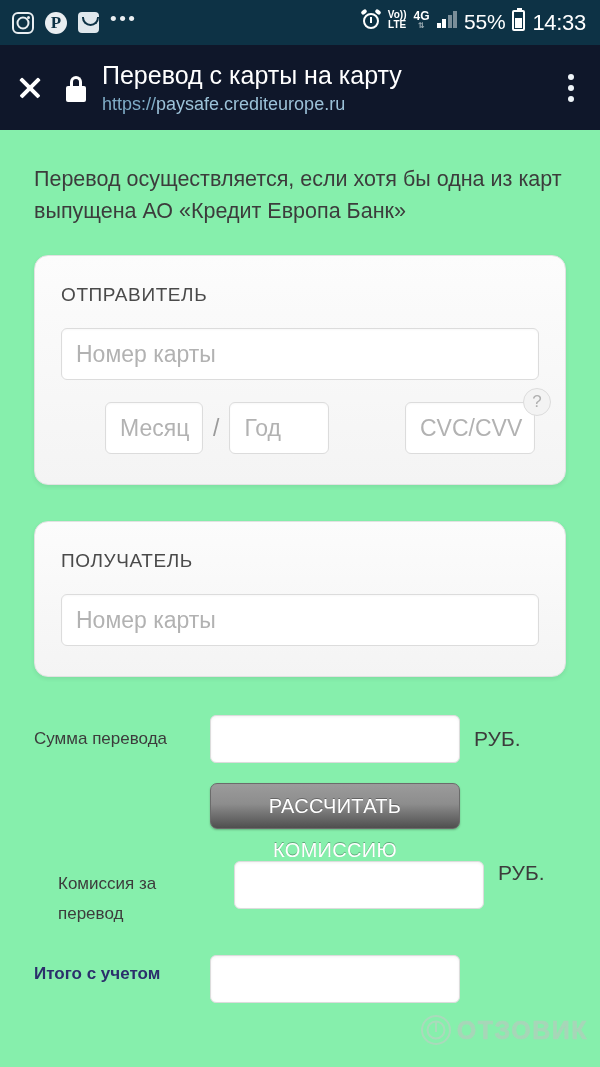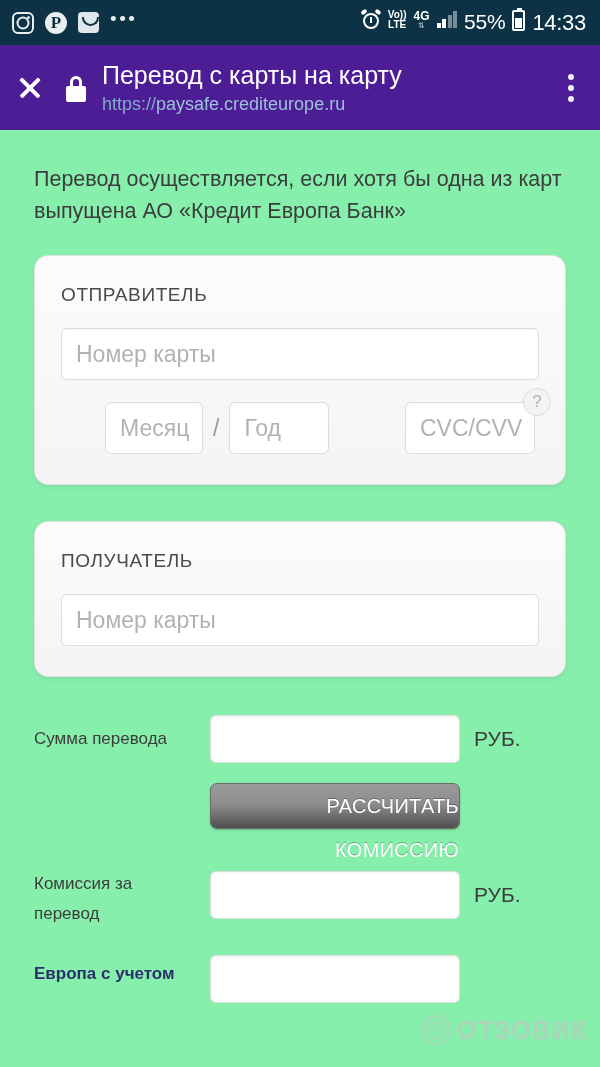--- a/index.html
+++ b/index.html
@@ -72,21 +72,21 @@
                position: relative; }
   .batt-icon::before { content:""; position:absolute; top:-4px; left: 3px; width: 5px; height: 2px;
                background:#fff; }
   .batt-icon::after { content:""; position:absolute; left: 1px; right: 1px; bottom: 1px;
                height: 55%; background: #fff; }
   .clock { font-size: 22px; font-weight: 500; letter-spacing: -0.3px; }
 
   
   .app-bar {
     position: absolute; top: 45px; left: 0; width: 600px; height: 85px;
-    background: #4c1d95; display: flex; align-items: center;
+    background: #0f172a; display: flex; align-items: center;
   }
   .close-x { width: 60px; height: 85px; position: relative; flex: 0 0 60px; cursor: pointer; }
   .close-x::before, .close-x::after {
     content:""; position:absolute; left: 17px; top: 41px; width: 26px; height: 3.5px;
     background:#fff; border-radius: 1px;
   }
   .close-x::before { transform: rotate(45deg); }
   .close-x::after  { transform: rotate(-45deg); }
 
   .lock-icon { flex: 0 0 34px; position: relative; height: 85px; }
@@ -163,26 +163,26 @@
     box-shadow: inset 0 1px 3px rgba(0,0,0,0.05);
   }
   .row-unit { color: #3c3c3c; font-size: 21px; padding-left: 14px; }
 
   .btn-row { display: flex; margin: 20px 0 0 176px; }
   .calc-btn {
     width: 250px; height: 46px;
     background: linear-gradient(180deg, #9b9b9b 0%, #8d8d8d 45%, #4f4f4f 100%);
     border: 1px solid #6b6b6b; border-radius: 7px;
     color: #ffffff; font-size: 20px; letter-spacing: 0.3px;
-    text-align: right; line-height: 44px; cursor: pointer;
+    text-align: center; line-height: 44px; cursor: pointer;
     box-shadow: 0 1px 2px rgba(0,0,0,0.25);
     text-shadow: 0 -1px 0 rgba(0,0,0,0.3);
   }
 
-  .row.commission { margin-top: 32px; align-items: center; }
+  .row.commission { margin-top: 32px; align-items: flex-start; margin-left: 24px; }
   .row.commission .row-label { padding-top: 8px; }
   .row.total { margin-top: 26px; align-items: flex-start; }
   .row.total .row-label { padding-top: 4px; }
 
   
   .watermark {
     position: absolute; right: 12px; bottom: 22px;
     display: flex; align-items: center; gap: 6px;
     opacity: 0.55; pointer-events: none;
   }
@@ -286,21 +286,21 @@
         <div class="calc-btn">РАССЧИТАТЬ КОМИССИЮ</div>
       </div>
 
       <div class="row commission">
         <div class="row-label">Комиссия за перевод</div>
         <div class="row-input"></div>
         <div class="row-unit">РУБ.</div>
       </div>
 
       <div class="row total">
-        <div class="row-label bold-navy">Европа с учетом</div>
+        <div class="row-label bold-navy">Итого с учетом</div>
         <div class="row-input"></div>
         <div class="row-unit"></div>
       </div>
 
     </div>
   </div>
 
   <div class="watermark">
     <span class="wm-logo"></span>
     <span class="wm-text">ОТЗОВИК</span>

